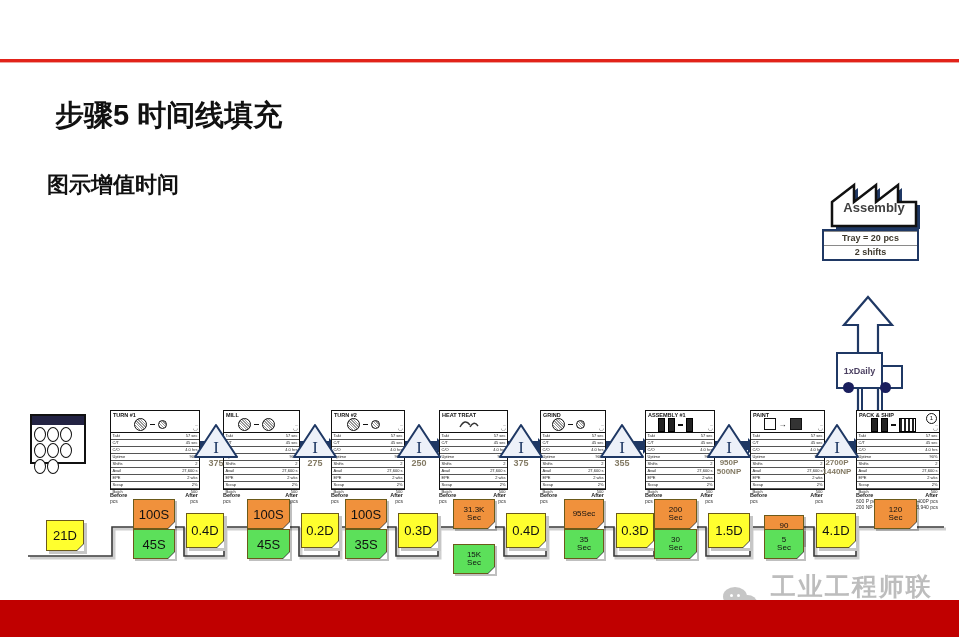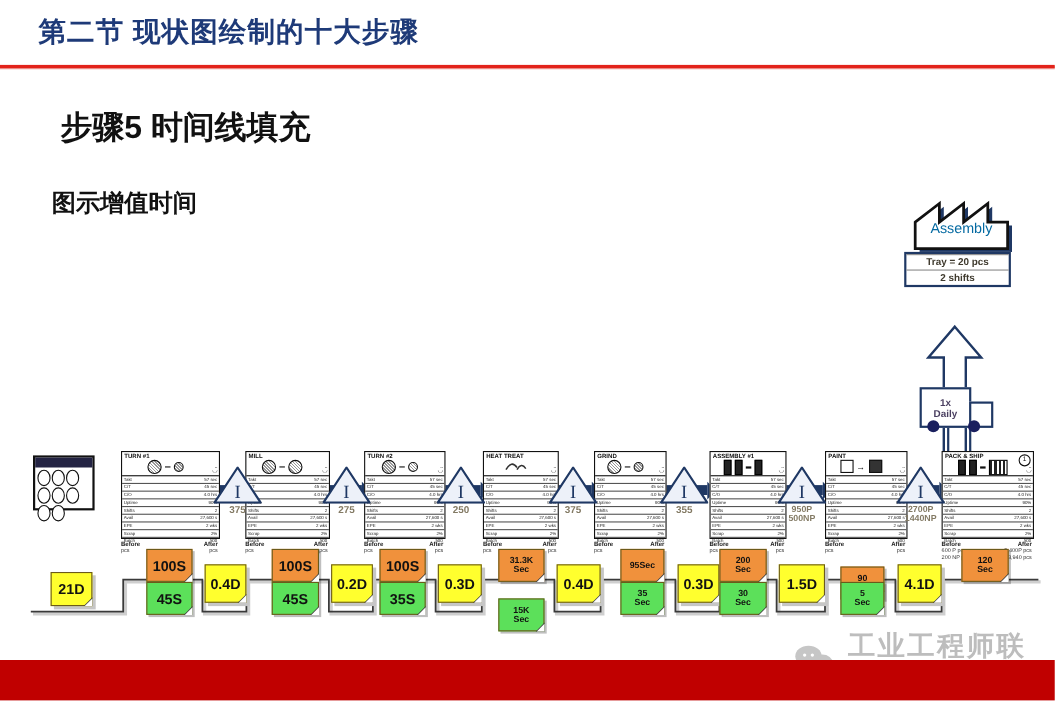--- a/index.html
+++ b/index.html
@@ -19,32 +19,32 @@
   .wm-icon{position:relative;width:40px;height:32px;}
   .wm-b1{position:absolute;left:0;top:0;width:24px;height:19px;border-radius:50%;background:#c6c6c6;}
   .wm-b2{position:absolute;left:15px;top:8px;width:19px;height:15px;border-radius:50%;background:#c6c6c6;}
   .wm-b1::after{content:"";position:absolute;left:4px;bottom:-3px;border:4px solid transparent;border-top-color:#c6c6c6;}
   .wm-b2::after{content:"";position:absolute;right:3px;bottom:-3px;border:3px solid transparent;border-top-color:#c6c6c6;}
   .wm-eye{position:absolute;width:3px;height:3px;border-radius:50%;background:#fff;}
   
   .factory{position:absolute;left:824px;top:176px;width:98px;height:54px;}
   .factory svg{position:absolute;left:0;top:0;}
   .factory .flabel{position:absolute;left:0;top:24px;width:92px;text-align:center;
-                   font-size:13px;font-weight:normal;color:#0369a1;}
+                   font-size:13px;font-weight:bold;color:#404040;}
   .infobox{position:absolute;left:822px;top:229px;width:93px;background:#fff;
            border:2px solid #1f3864;font-size:9px;font-weight:bold;color:#3f3a2e;
            text-align:center;line-height:11px;}
   .infobox .grp{padding:1px 0;}
   .infobox .sep{border-top:1.5px solid #8a8a8a;padding:1px 0;}
   
   .bigarrow{position:absolute;left:840px;top:295px;}
   .vline{position:absolute;width:2px;background:#1f3864;}
   .truck{position:absolute;left:836px;top:352px;width:66px;height:40px;}
   .truck .body{position:absolute;left:0;top:0;width:43px;height:33px;background:#fff;
-               border:2px solid #1f3864;display:flex;flex-direction:column;align-items:center;
+               border:2px solid #1f3864;display:flex;align-items:center;
                justify-content:center;font-size:9px;font-weight:bold;color:#4a3f60;line-height:10px;}
   .truck .cab{position:absolute;left:45px;top:13px;width:18px;height:20px;background:#fff;border:2px solid #1f3864;}
   .truck .wheel{position:absolute;top:30px;width:11px;height:11px;border-radius:50%;background:#1a1f5e;}
   
   .supplier{position:absolute;left:30px;top:414px;width:52px;height:46px;background:#fff;
             border:2.5px solid #111;}
   .supplier .band{height:9px;background:#232343;}
   .supplier .dots{display:flex;flex-wrap:wrap;padding:1px 1px;}
   .supplier .dot{width:10px;height:13px;border:1.5px solid #111;border-radius:50%;margin:0.5px;background:#fff;}
   
@@ -74,38 +74,37 @@
   
   .tri{position:absolute;top:424px;z-index:3;}
   .trilabel{position:absolute;top:458px;z-index:3;text-align:center;font-size:9px;line-height:10px;
             color:#837a64;font-weight:600;}
   
   .arr{position:absolute;top:441px;height:9px;background:#1f3864;z-index:1;}
   .arr.head::after{content:"";position:absolute;right:-8px;top:-3.5px;width:0;height:0;
                    border-left:8px solid #1f3864;border-top:8px solid transparent;border-bottom:8px solid transparent;}
   
   .note{position:absolute;border:1.2px solid #6b5a1a;display:flex;align-items:center;justify-content:center;
-        text-align:center;font-weight:bold;color:#111;z-index:2;white-space:pre-line;}
+        text-align:center;font-weight:normal;color:#111;z-index:2;white-space:pre-line;}
   .note::before{content:"";position:absolute;right:-1px;bottom:-1px;width:0;height:0;
                 border-style:solid;border-width:0 0 8px 8px;border-color:transparent transparent #444 transparent;}
   .note::after{content:"";position:absolute;right:-1px;bottom:-1px;width:0;height:0;
                border-style:solid;border-width:0 0 7px 7px;border-color:transparent transparent #fff transparent;}
   .note.orange{background:#f0913c;box-shadow:2px 2px 0 rgba(0,0,0,.25);}
   .note.green{background:#5ce05a;box-shadow:2px 2px 0 rgba(0,0,0,.25);}
   .note.yellow{background:#ffff2e;box-shadow:3px 3px 0 #c6c6c6;}
   .f-lg{font-size:13px;}
   .f-sm{font-size:8px;line-height:8.5px;}
   #tl-svg{position:absolute;left:0;top:0;z-index:0;pointer-events:none;}
 </style>
 </head>
 <body>
 
 <div id="slide">
 
-  <div class="section-title">第二节  现状图绘制的十大步骤</div>
   <div class="red-rule"></div>
   <div class="step-title">步骤5  时间线填充</div>
   <div class="subtitle">图示增值时间</div>
 
   <div class="factory">
     <svg width="98" height="54">
       <polygon points="8,26 30,9 30,26 52,9 52,26 74,9 74,26 92,26 92,50 8,50" fill="#1f3864" transform="translate(4,3)"></polygon>
       <polygon points="8,26 30,9 30,26 52,9 52,26 74,9 74,26 92,26 92,50 8,50" fill="#ffffff" stroke="#111" stroke-width="2.5"></polygon>
     </svg>
     <div class="flabel" style="left:8px;width:84px;">Assembly</div>

